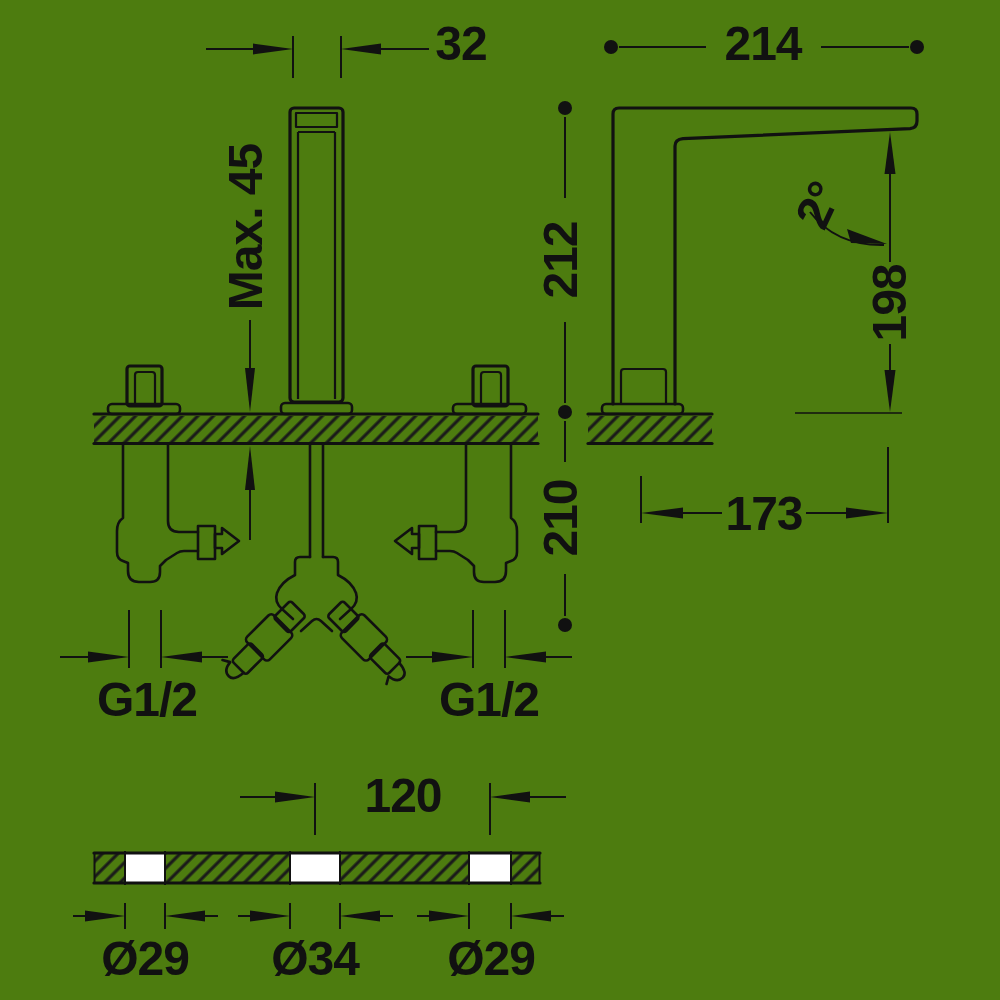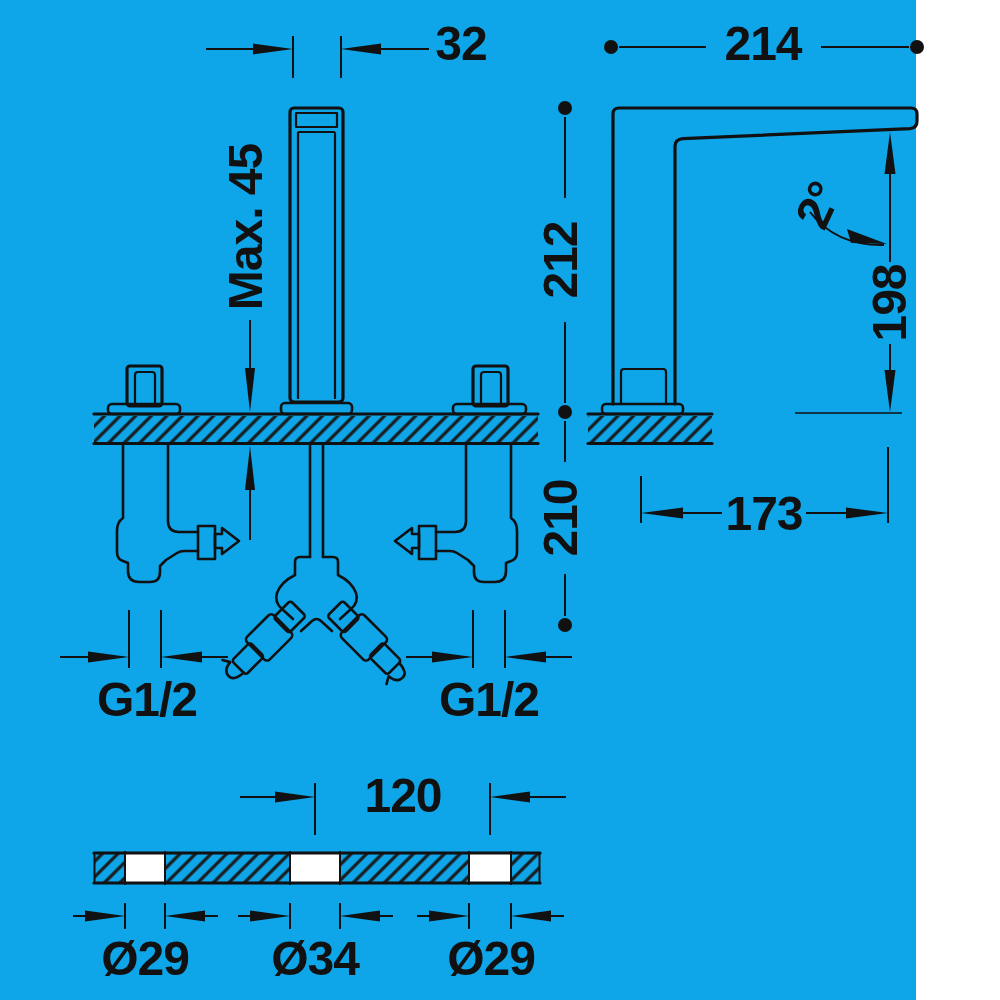--- a/index.html
+++ b/index.html
@@ -1,16 +1,16 @@
 <!DOCTYPE html>
 <html><head>
 <meta charset="utf-8">
 <style>
   html,body{margin:0;padding:0;background:#fff;}
-  .stage{width:916px;height:1000px;background:#0ea5e9;position:relative;}
+  .stage{width:1000px;height:1000px;background:#4d7c0f;position:relative;}
   svg{display:block;}
   .outline{fill:none;stroke:#111;stroke-width:3.2;stroke-linejoin:round;stroke-linecap:round;}
   .outline2{fill:none;stroke:#111;stroke-width:2.6;stroke-linejoin:round;stroke-linecap:round;}
   .inner{fill:none;stroke:#111;stroke-width:2.2;stroke-linejoin:round;}
   .dimline{fill:none;stroke:#111;stroke-width:2;}
   .thinline{fill:none;stroke:#111;stroke-width:1.6;}
   .tick{stroke:#111;stroke-width:2;}
   .ah{fill:#111;stroke:none;}
   .dot{fill:#111;stroke:none;}
   .dimtext{font-family:"Liberation Sans",sans-serif;font-weight:700;font-size:48px;fill:#111;letter-spacing:-1px;}

